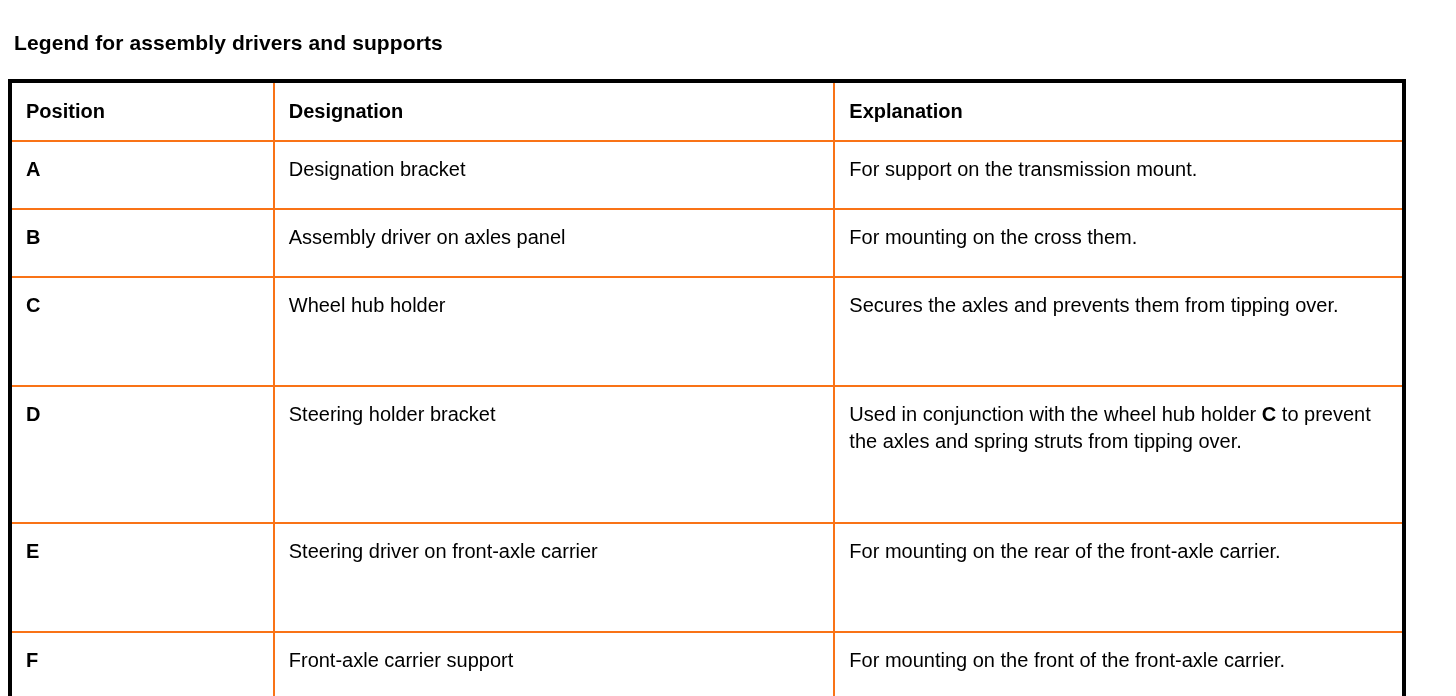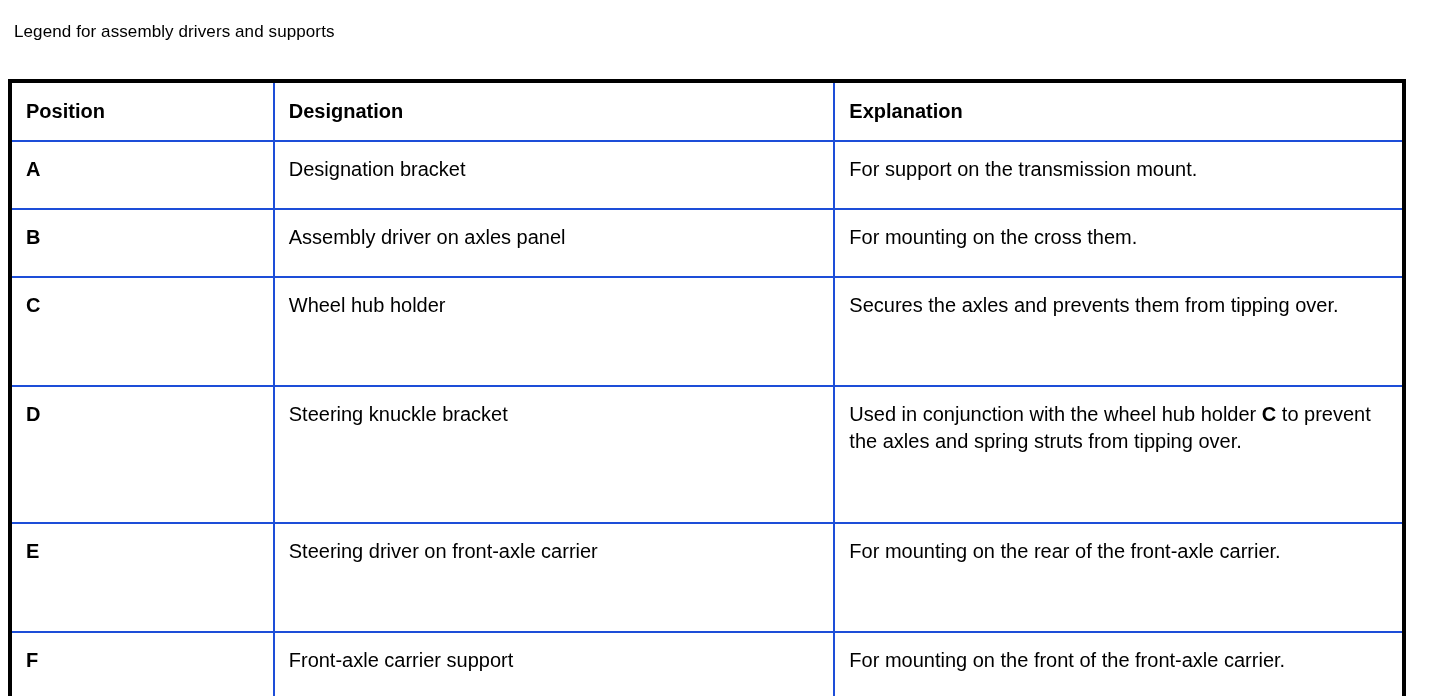--- a/index.html
+++ b/index.html
@@ -16,44 +16,44 @@
   }
   #page {
     position: relative;
     width: 1456px;
     height: 696px;
     background: #ffffff;
   }
   #doc-title {
     position: absolute;
     left: 14px;
-    top: 19px;
-    font-size: 17px;
+    top: 30px;
+    font-size: 21px;
     line-height: 26px;
-    font-weight: normal;
+    font-weight: bold;
     letter-spacing: 0.1px;
     white-space: nowrap;
   }
   #legend-table {
     position: absolute;
     left: 8px;
     top: 79px;
     width: 1398px;
     border-collapse: collapse;
     table-layout: fixed;
     border: 4px solid #000000;
     background: #ffffff;
   }
   #legend-table col.c-position { width: 263px; }
   #legend-table col.c-designation { width: 559px; }
   #legend-table col.c-explanation { width: 568px; }
 
   #legend-table td,
   #legend-table th {
-    border: 2px solid #1d4ed8;
+    border: 2px solid #f97316;
     vertical-align: top;
     text-align: left;
     padding: 14px 11px 14px 14px;
     font-size: 20px;
     line-height: 27px;
     font-weight: normal;
   }
   #legend-table thead th {
     font-weight: bold;
     padding-top: 15px;
@@ -102,21 +102,21 @@
       </tr>
 
       <tr class="row-h-mid">
         <td class="pos-cell">C</td>
         <td>Wheel hub holder</td>
         <td>Secures the axles and prevents them from tipping over.</td>
       </tr>
 
       <tr class="row-h-tall">
         <td class="pos-cell">D</td>
-        <td>Steering knuckle bracket</td>
+        <td>Steering holder bracket</td>
         <td>
           <span>Used in conjunction with the wheel hub holder </span><span class="inline-bold">C</span><span> to prevent the axles and spring struts from tipping over.</span>
         </td>
       </tr>
 
       <tr class="row-h-mid">
         <td class="pos-cell">E</td>
         <td>Steering driver on front-axle carrier</td>
         <td>For mounting on the rear of the front-axle carrier.</td>
       </tr>

